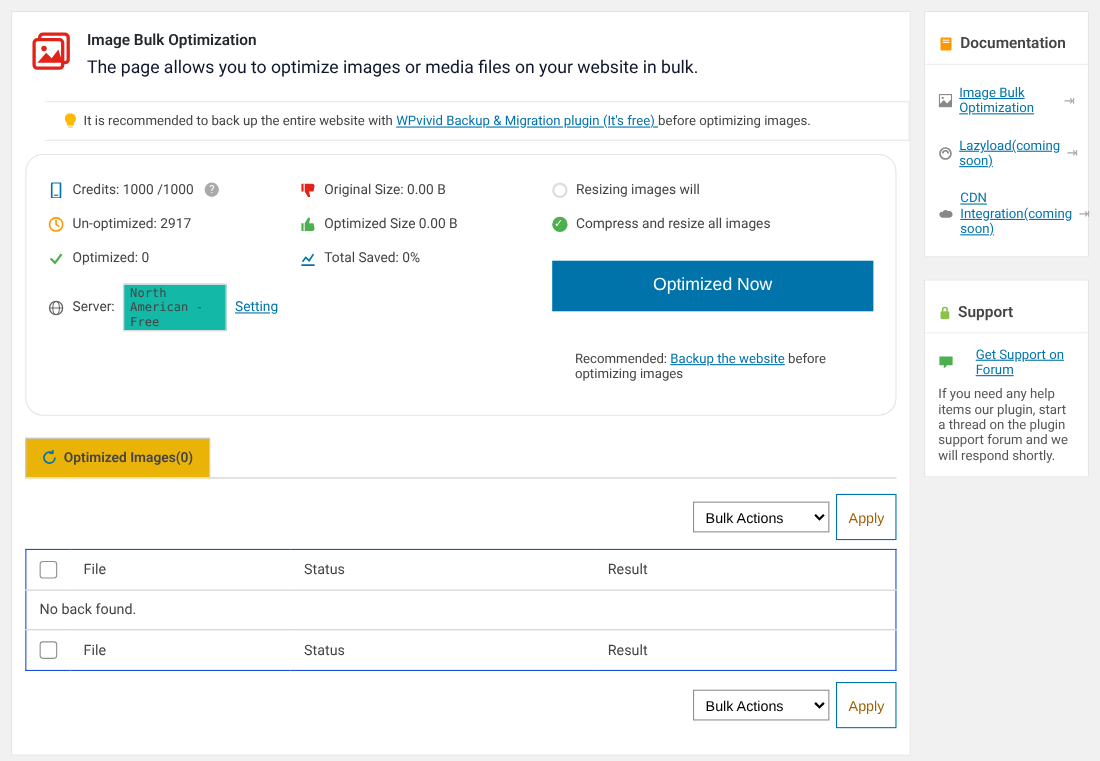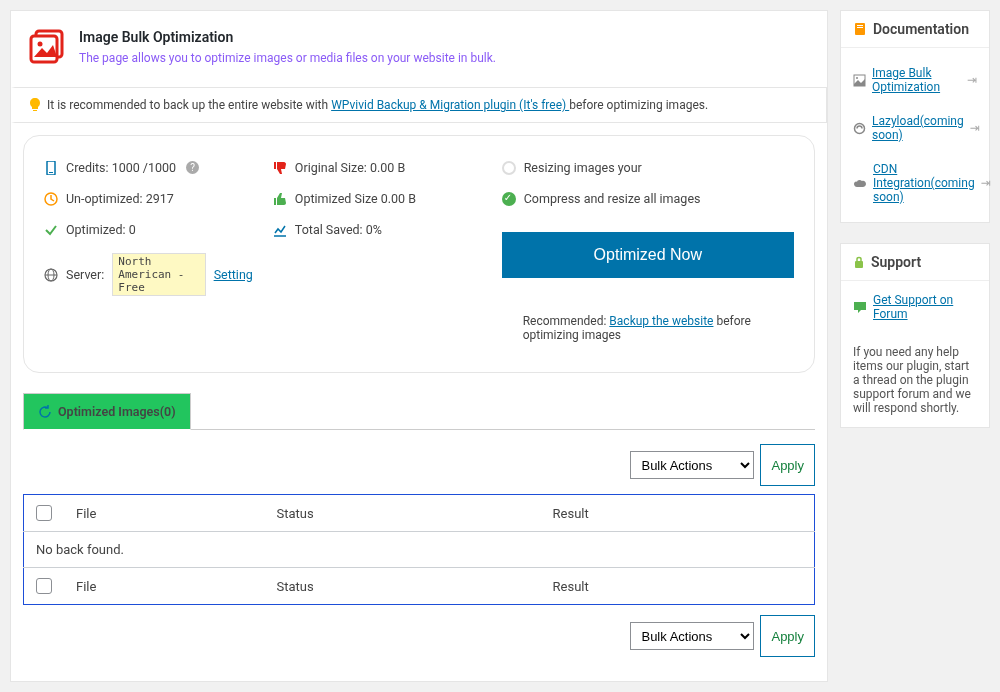--- a/index.html
+++ b/index.html
@@ -3,54 +3,54 @@
 <meta charset="utf-8">
 <style>
 * { box-sizing: border-box; margin: 0; padding: 0; }
 body { font-family: -apple-system, BlinkMacSystemFont, "Segoe UI", Roboto, sans-serif; background: #f1f1f1; font-size: 13px; color: #444; }
 .wrap { display: flex; gap: 12px; padding: 10px; }
 .main { flex: 1; }
 .sidebar { width: 150px; }
 .header-panel { padding: 18px 18px 22px; display: flex; gap: 14px; align-items: flex-start; }
 .logo-icon { width: 36px; height: 36px; flex-shrink: 0; }
 .page-title { font-weight: 600; font-size: 14px; color: #23282d; margin-bottom: 6px; }
-.page-desc { font-size: 12px; color: #8b5cf6; }
-.notice-bar { background: #fff; border: 1px solid #e5e5e5; border-left: 4px solid #fff; padding: 10px 14px; margin-bottom: 12px; display: flex; align-items: center; gap: 6px; font-size: 12px; }
+.page-desc { font-size: 16px; color: #0f172a; }
+.notice-bar { background: #fff; border: 1px solid #e5e5e5; border-left: 4px solid #fff; padding: 10px 14px; margin-bottom: 12px; display: flex; align-items: center; gap: 6px; font-size: 12px; margin-left: 29px; }
 .notice-bar .bulb { color: #ffb900; font-size: 14px; }
 .link { color: #0073aa; text-decoration: underline; cursor: pointer; }
 .stats-panel { border: 1px solid #e5e5e5; background: #fff; border-radius: 16px; padding: 24px 20px 30px; margin: 0 12px 20px; display: flex; gap: 20px; }
 .stats-col { flex: 1; display: flex; flex-direction: column; gap: 16px; font-size: 12.5px; }
 .stat-row { display: flex; align-items: center; gap: 8px; }
 .stat-icon { width: 14px; height: 14px; display: inline-flex; align-items: center; justify-content: center; flex-shrink: 0; }
 .help-icon { display:inline-block; width:13px; height:13px; border-radius:50%; background:#aaa; color:#fff; font-size:10px; text-align:center; line-height:13px; margin-left:2px;}
 .radio-dot { width:14px; height:14px; border-radius:50%; border:2px solid #ddd; display:inline-block; }
 .radio-dot.checked { border:none; background:#4caf50; position:relative; }
 .radio-dot.checked::after { content:"✓"; color:#fff; font-size:10px; position:absolute; left:2px; top:0; }
-.server-badge { background:#fef9c3; border:1px solid #ddd; padding:1px 5px; font-family: monospace; font-size:11px; }
+.server-badge { background:#14b8a6; border:1px solid #ddd; padding:1px 5px; font-family: monospace; font-size:11px; }
 .opt-btn { background:#0073aa; color:#fff; border:none; padding:14px 22px; font-size:16px; cursor:pointer; margin-top:10px; }
 .rec-text { font-size:12px; margin-top:20px;margin-left:21px; }
 .tab-row { border-bottom:1px solid #ccc; margin: 0 12px 14px; display:flex; }
-.tab { background:#22c55e; border:1px solid #ccc; border-bottom:1px solid #fff; margin-bottom:-1px; padding:10px 14px; font-size:12.5px; font-weight:600; display:flex; align-items:flex-end; gap:6px; }
+.tab { background:#eab308; border:1px solid #ccc; border-bottom:1px solid #fff; margin-bottom:-1px; padding:10px 14px; font-size:12.5px; font-weight:600; display:flex; align-items:flex-start; gap:6px; }
 .bulk-row { margin:0 12px 8px; display:flex; gap:6px; align-items:center;justify-content:flex-end; }
 .bulk-select { border:1px solid #8c8f94; padding:4px 24px 4px 6px; font-size:13px; background:#fff; height:28px; min-width:100px; }
-.apply-btn { border:1px solid #0073aa; color:#15803d; background:#fff; padding:4px 10px; font-size:13px; cursor:pointer; height:42px; }
+.apply-btn { border:1px solid #0073aa; color:#a16207; background:#fff; padding:4px 10px; font-size:13px; cursor:pointer; height:42px; }
 .tbl { width:calc(100% - 24px); margin:0 12px 10px; border:1px solid #1d4ed8; border-collapse:collapse; background:#fff; }
 .tbl th, .tbl td { text-align:left; padding:10px 12px; font-size:13px; font-weight:400; }
 .tbl thead th, .tbl tfoot th { border-bottom:1px solid #ccd0d4; }
 .tbl tfoot th { border-top:1px solid #ccd0d4; border-bottom:none; }
 .chk { width:16px; height:16px; border:1px solid #8c8f94; border-radius:3px; }
 .side-box { background:#fff; border:1px solid #e5e5e5; margin-bottom:20px; }
-.side-head { padding:10px 12px; font-weight:600; font-size:14px; display:flex; align-items:center; gap:6px; border-bottom:1px solid #eee; }
+.side-head { padding:10px 12px; font-weight:600; font-size:14px; display:flex; align-items:center; gap:6px; border-bottom:1px solid #eee;margin-top:11px; }
 .side-body { padding:8px 0; }
 .side-item { padding:10px 12px; display:flex; align-items:center; gap:6px; font-size:12px; justify-content:space-between; }
 .side-item-left { display:flex; align-items:center; gap:6px; }
 .side-link { color:#0073aa; text-decoration:underline; cursor:pointer; font-size:12px; }
 .ext-icon { color:#aaa; font-size:12px; }
 .support-body { padding:12px; font-size:12px; color:#555; }
-.support-link-row { display:flex; align-items:center; gap:6px; margin-bottom:24px; }
+.support-link-row { display:flex; align-items:center; gap:20px; margin-bottom:8px; }
 .main-outer { background:#fff; border:1px solid #e5e5e5; padding-bottom:16px; }
 svg { display:block; }
 </style>
 </head>
 <body>
 
 <div class="wrap">
   <div class="main">
     <div class="main-outer">
 
@@ -146,21 +146,21 @@
                   <path d="M1 13 L13 13 M2 10 L5 6 L8 9 L12 3" stroke="#0073aa" stroke-width="1.5" fill="none"></path>
                 </svg>
               </span>
             <span>Total Saved: 0%</span>
           </div>
         </div>
 
         <div class="stats-col" style="flex:1.4">
           <div class="stat-row">
             <span class="radio-dot"></span>
-            <span>Resizing images your</span>
+            <span>Resizing images will</span>
           </div>
           <div class="stat-row">
             <span class="radio-dot checked"></span>
             <span>Compress and resize all images</span>
           </div>
           <button class="opt-btn">Optimized Now</button>
           <div class="rec-text">
             <span>Recommended: </span><a class="link">Backup the website</a><span> before optimizing images</span>
           </div>
         </div>

